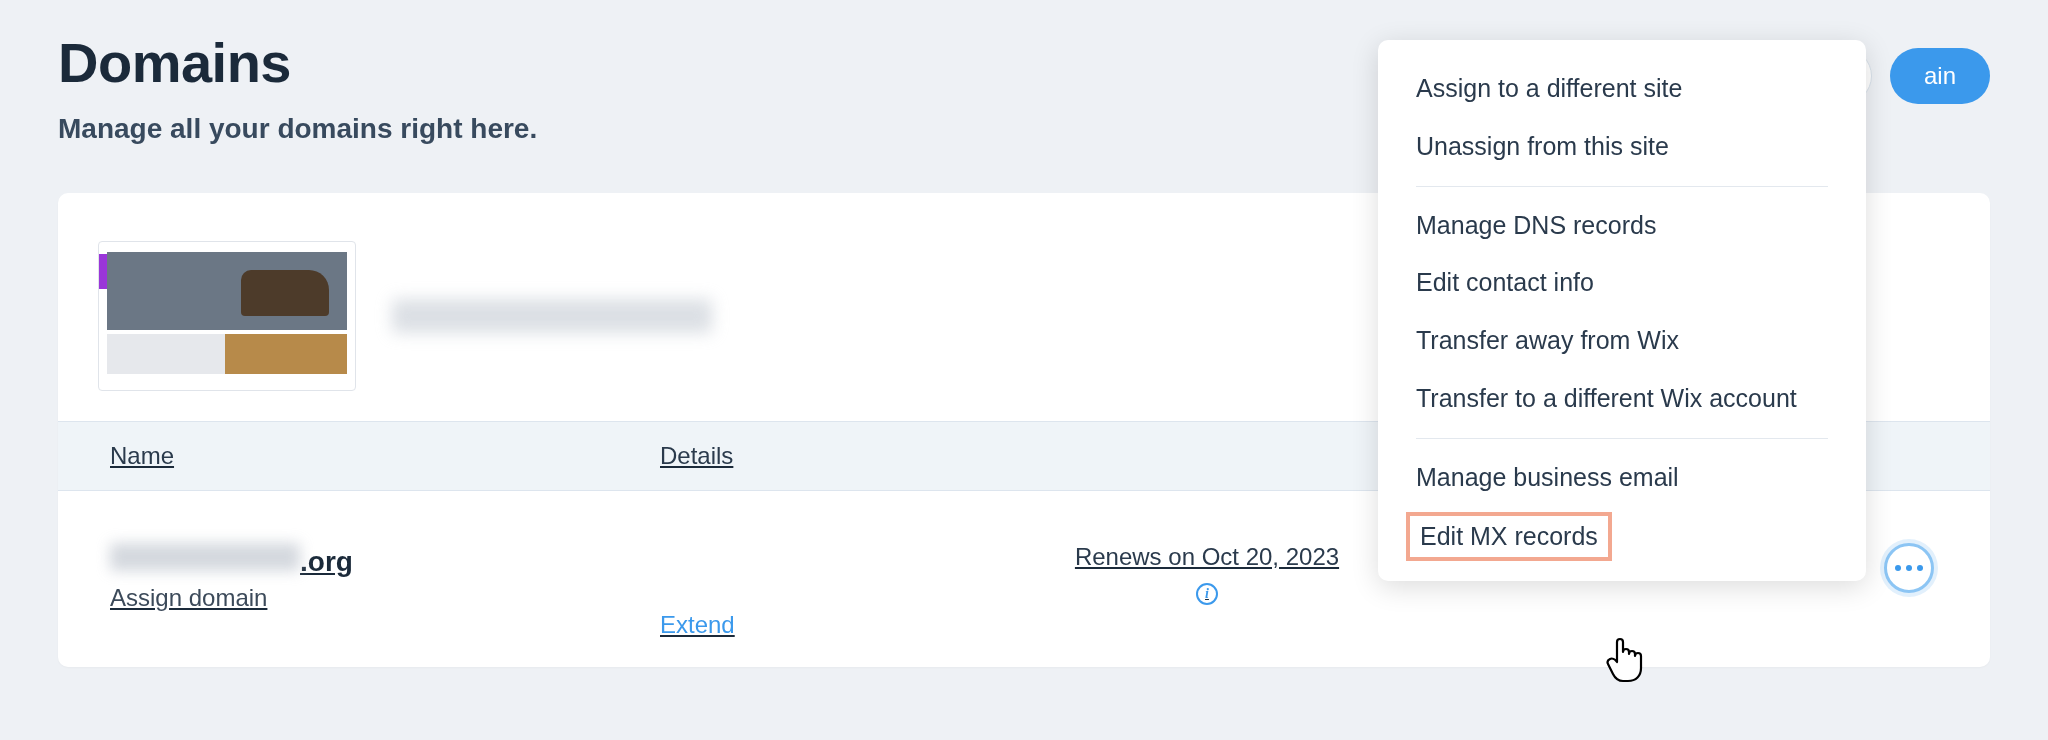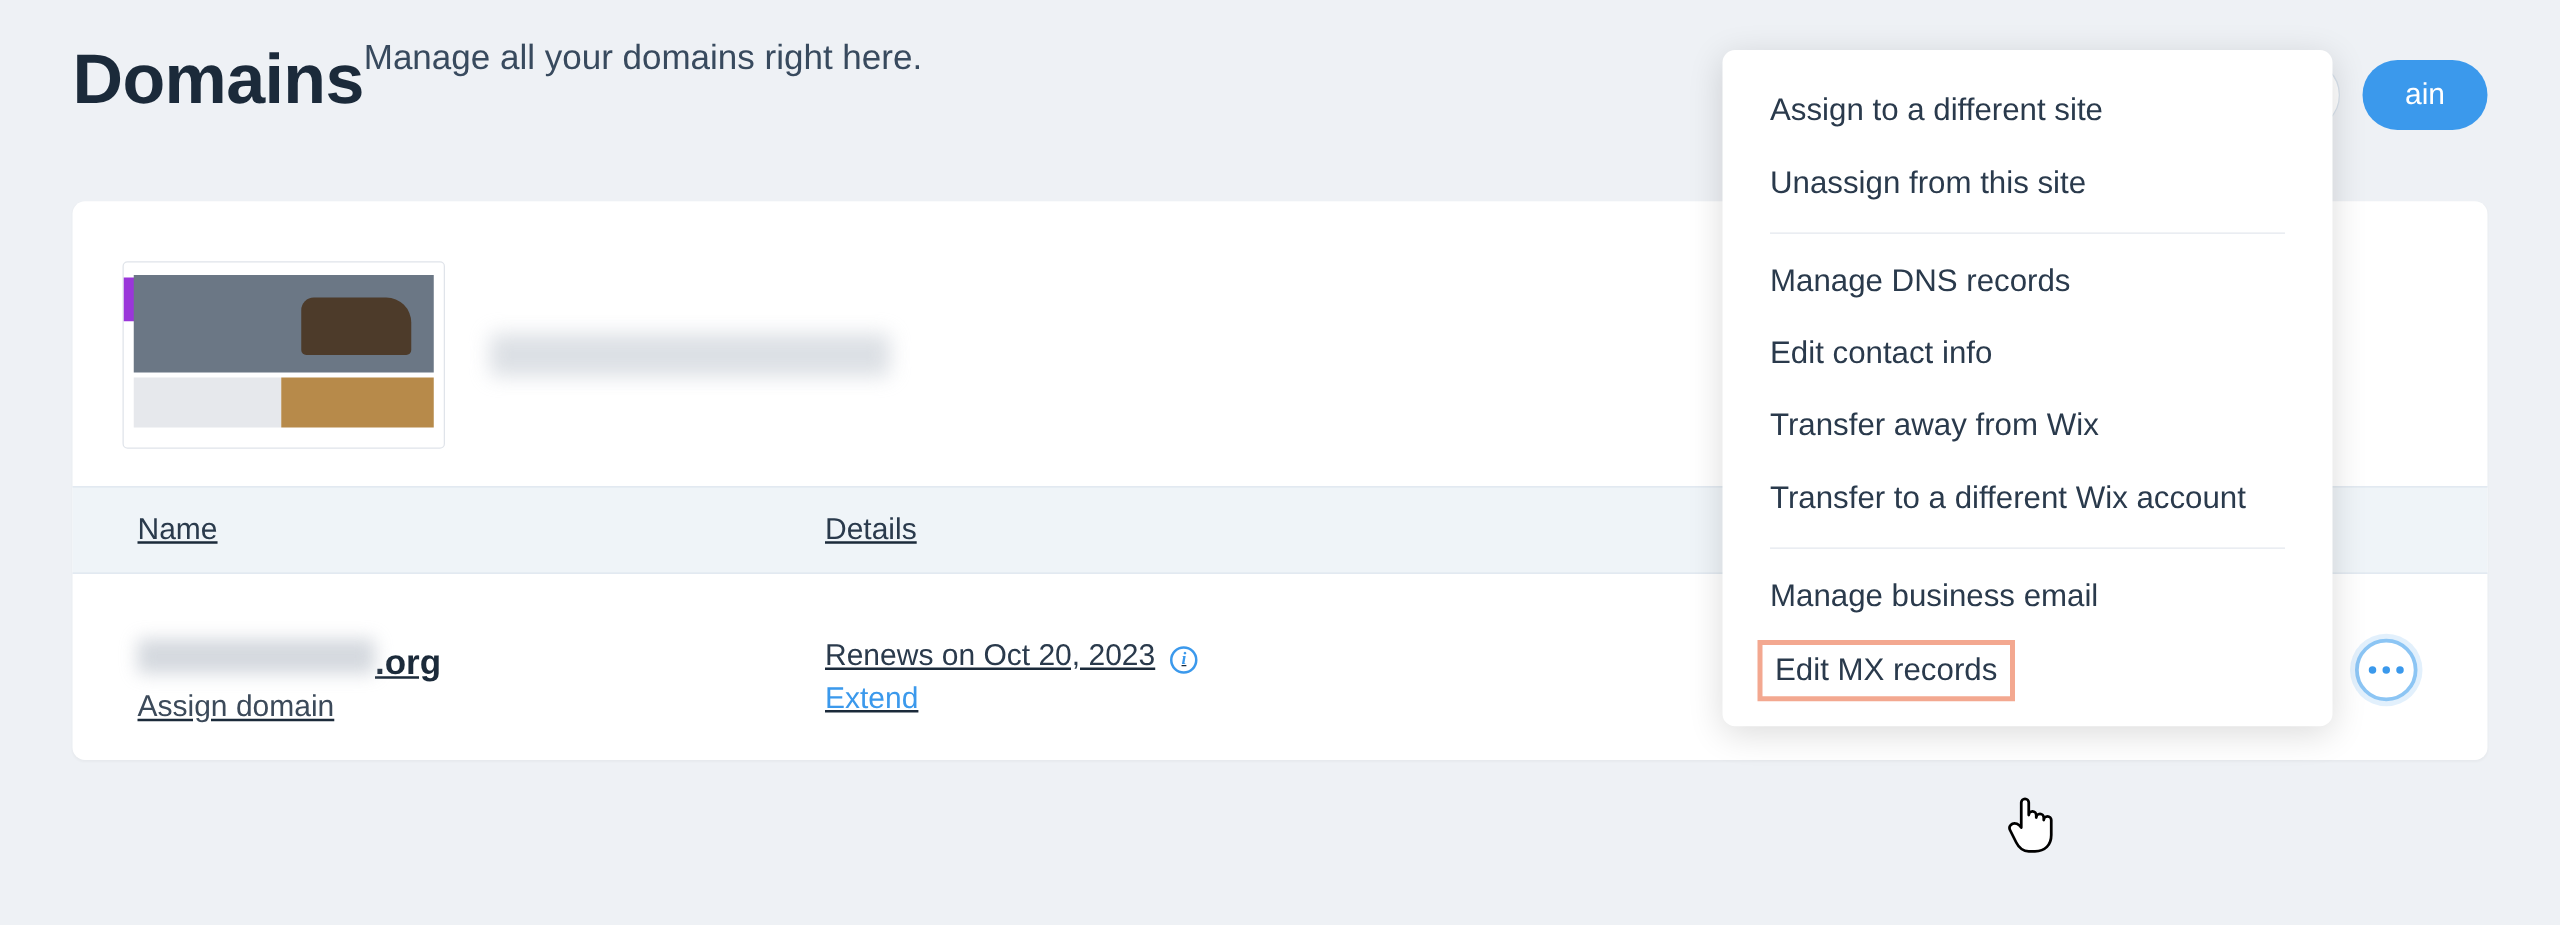--- a/index.html
+++ b/index.html
@@ -15,33 +15,33 @@
   .page {
     padding: 30px 58px 0 58px;
   }
   .header-row {
     display: flex;
     justify-content: space-between;
     align-items: flex-start;
   }
   .title-block {
     display: flex;
-    flex-direction: row;
+    flex-direction: column;
   }
   .page-title {
     font-size: 56px;
     font-weight: 700;
     color: #1b2a3a;
     margin-bottom: 18px;
     letter-spacing: -0.5px;
   }
   .page-subtitle {
     font-size: 28px;
     color: #384a5e;
-    font-weight: 400;
+    font-weight: 700;
   }
   .actions {
     display: flex;
     gap: 18px;
     align-items: center;
     margin-top: 18px;
   }
   .btn {
     height: 56px;
     border-radius: 28px;
@@ -164,24 +164,25 @@
     font-weight: 700;
     color: #1b2a3a;
   }
   .domain-sub {
     font-size: 24px;
     color: #3c4a5a;
     margin-top: 6px;
   }
   .details-line {
     display: flex;
-    align-items: flex-end;
+    align-items: center;
     gap: 12px;
     font-size: 24px;
     color: #2a3a4c;
+    flex-direction: column;
   }
   .info-icon {
     width: 22px;
     height: 22px;
     border: 2px solid #3b99ec;
     border-radius: 50%;
     display: inline-flex;
     align-items: center;
     justify-content: center;
     color: #3b99ec;

